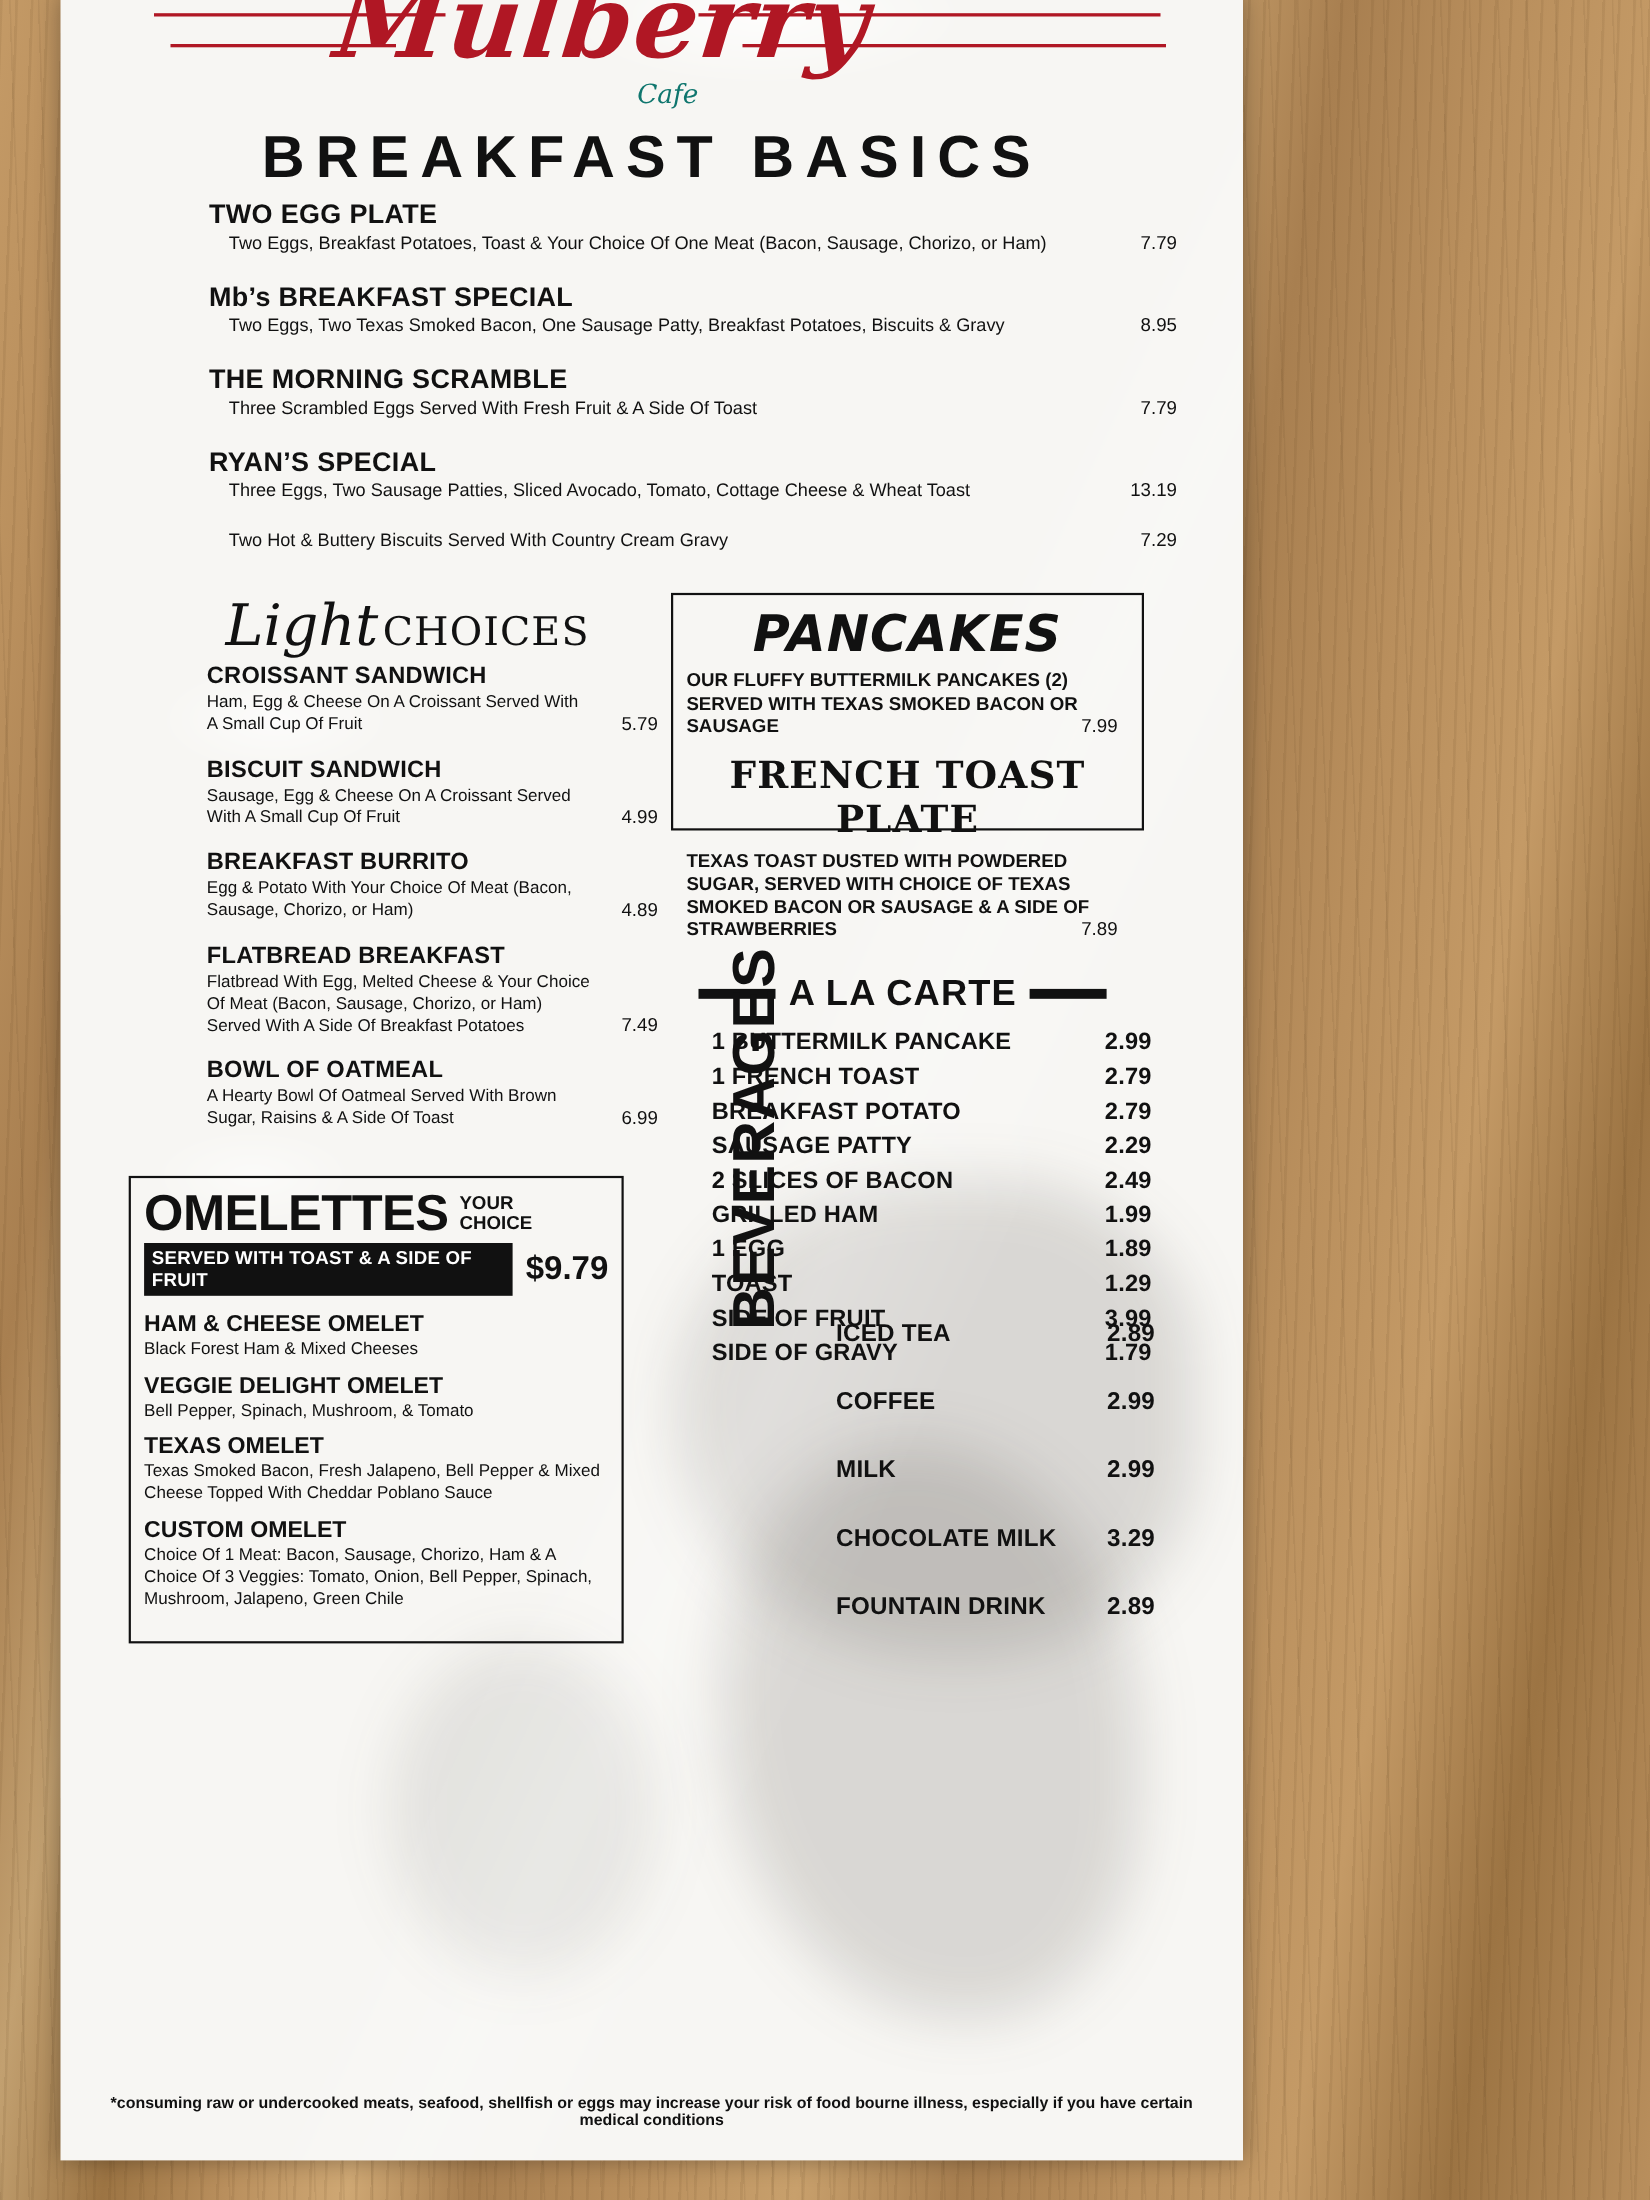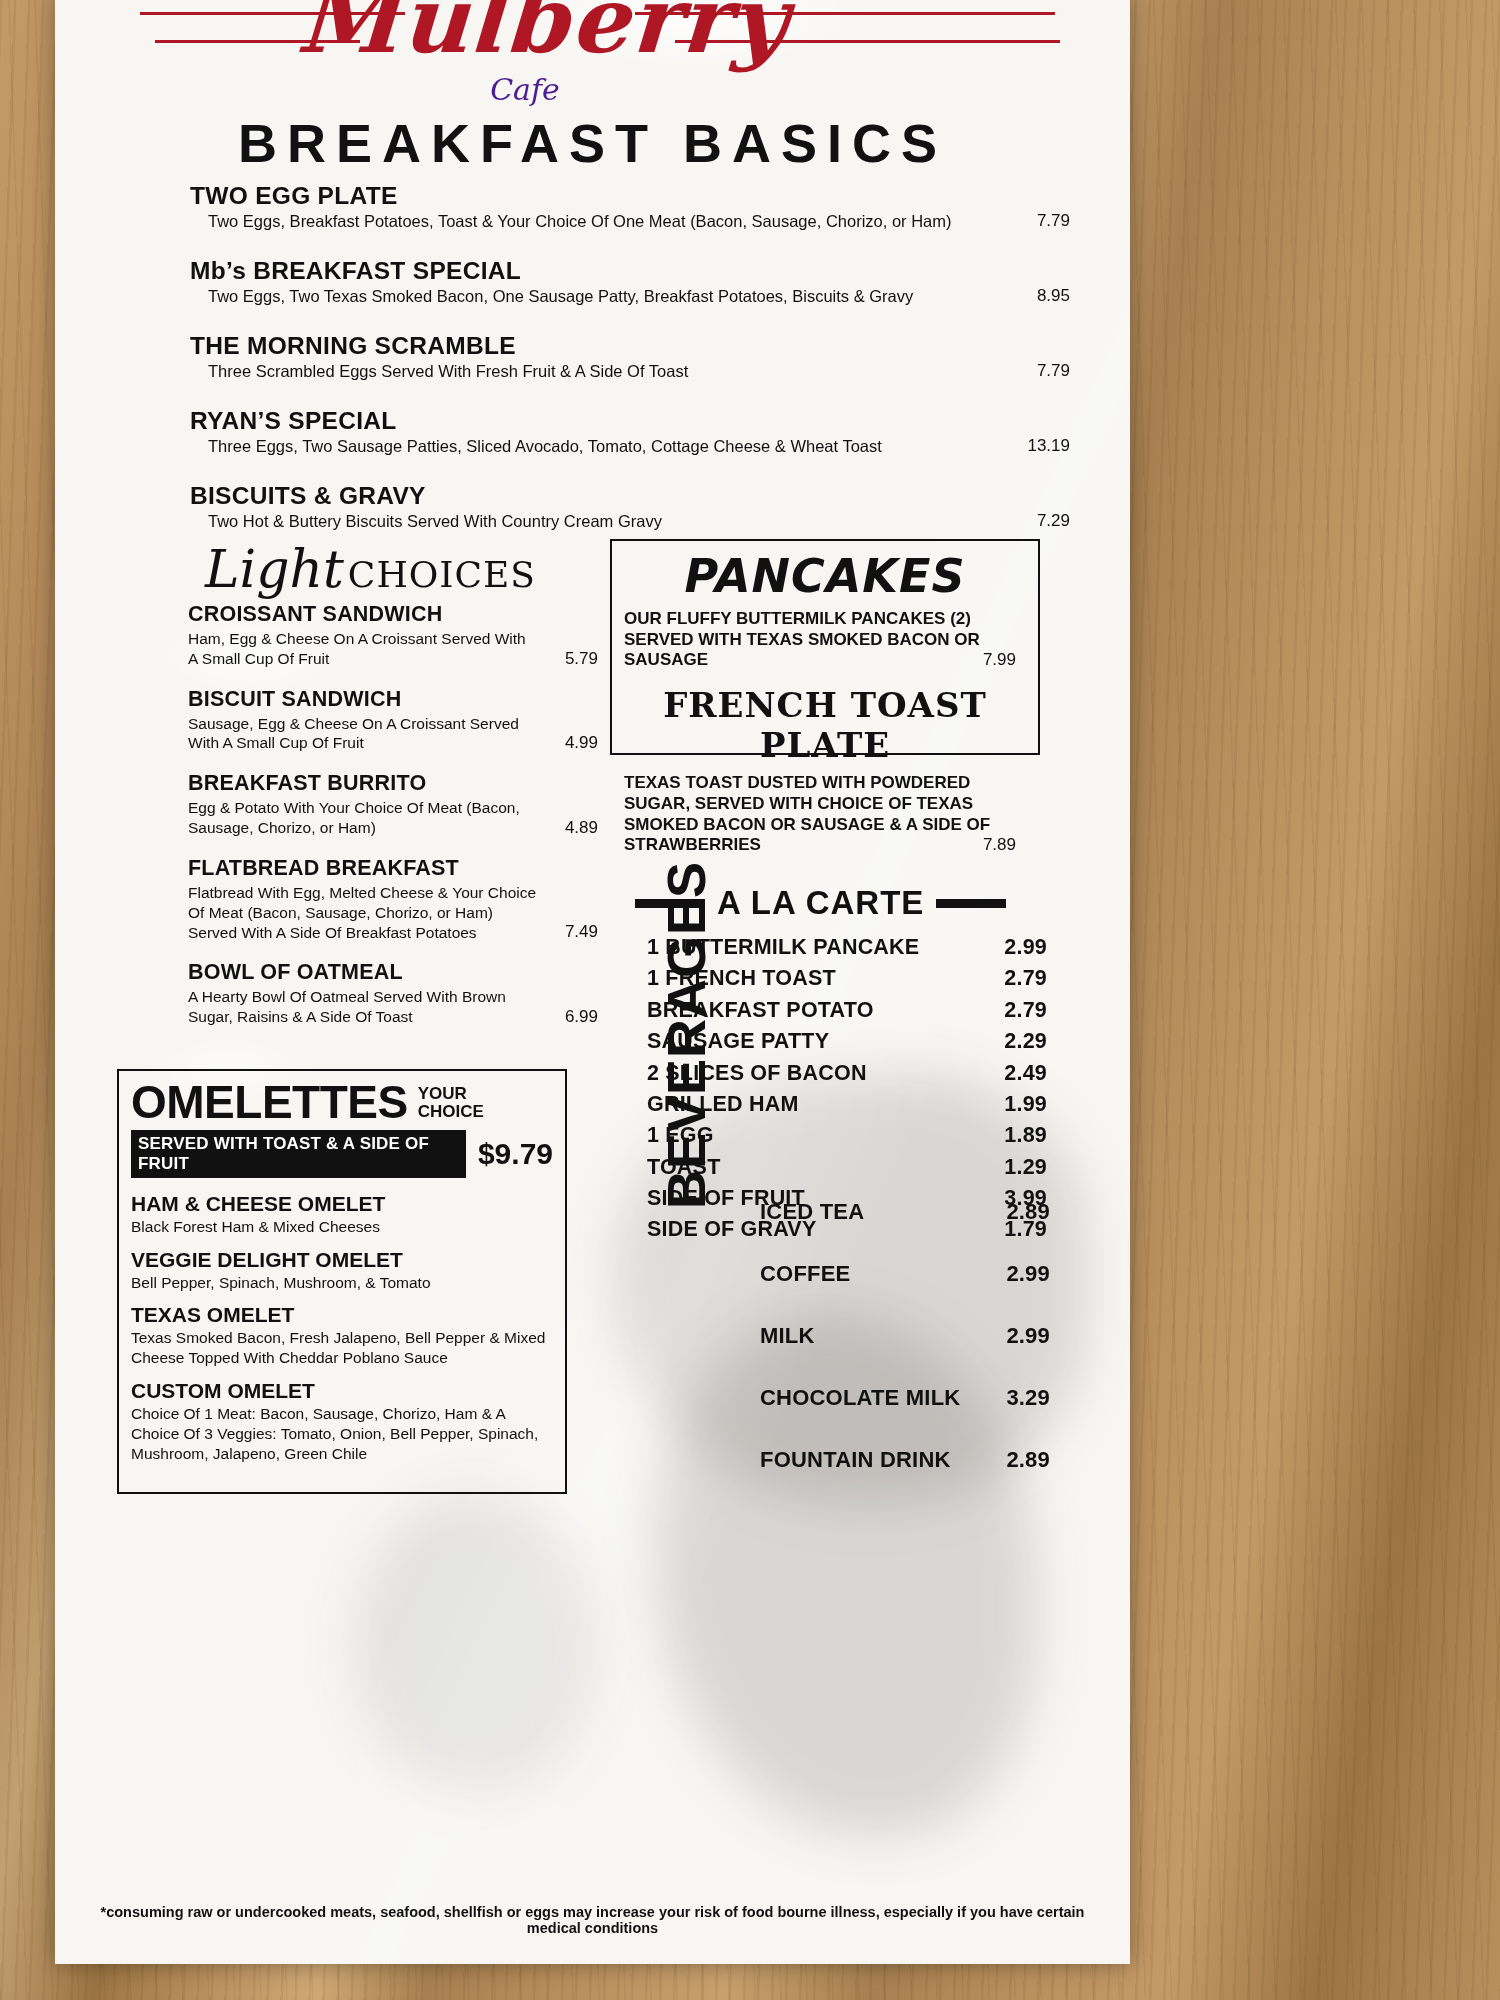--- a/index.html
+++ b/index.html
@@ -85,25 +85,25 @@
     font-style: italic;
     font-size: 92px;
     font-weight: 700;
     letter-spacing: 1px;
     transform: skewX(-6deg);
   }
   .logo-sub {
     position: absolute;
     left: 360px; top: 78px;
     width: 220px;
-    text-align: center;
-    color: #4c1d95;
+    text-align: right;
+    color: #0f766e;
     font-family: "DejaVu Serif", serif;
     font-style: italic;
-    font-size: 30px;
+    font-size: 24px;
   }
 
   
   .bb-title {
     position: absolute;
     left: 0; top: 118px;
     width: 1075px;
     text-align: center;
     font-size: 54px;
     font-weight: 800;
@@ -398,21 +398,20 @@
           <div class="bb-price">7.79</div>
         </div>
 
         <div class="bb-item">
           <div class="bb-name">RYAN’S SPECIAL</div>
           <div class="bb-desc">Three Eggs, Two Sausage Patties, Sliced Avocado, Tomato, Cottage Cheese &amp; Wheat Toast</div>
           <div class="bb-price">13.19</div>
         </div>
 
         <div class="bb-item">
-          <div class="bb-name">BISCUITS &amp; GRAVY</div>
           <div class="bb-desc">Two Hot &amp; Buttery Biscuits Served With Country Cream Gravy</div>
           <div class="bb-price">7.29</div>
         </div>
 
       </div>
 
       <div class="lc-head">
         <span class="lc-script">Light</span><span class="lc-caps">CHOICES</span>
       </div>
       <div class="lc-list">

